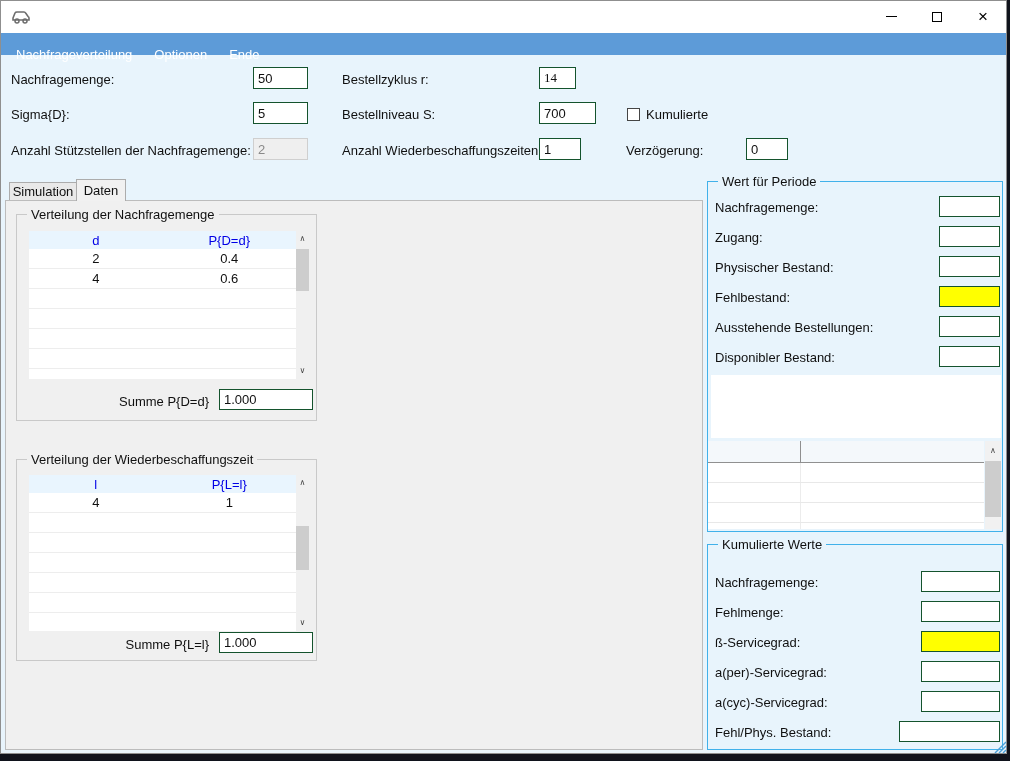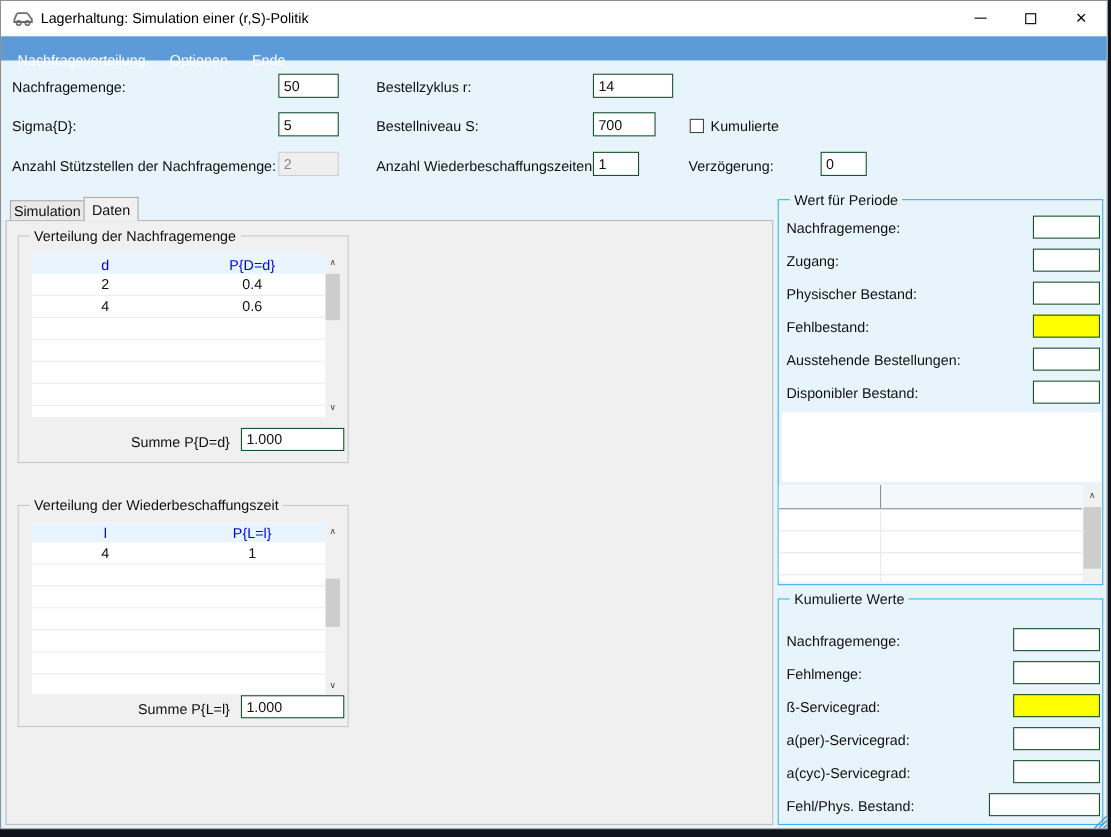--- a/index.html
+++ b/index.html
@@ -84,42 +84,41 @@
 <body>
 
 <div class="window">
 
   <div class="titlebar">
     <svg class="app-icon" viewBox="0 0 20 16">
       <path d="M2 9 L4 4 Q4.5 3 6 3 L13 3 Q14 3 15 4.5 L17 7.5 Q18 8 18 9 L18 11 L2 11 Z" fill="none" stroke="#6d6d6d" stroke-width="1.6"></path>
       <circle cx="6" cy="12" r="2" fill="none" stroke="#6d6d6d" stroke-width="1.5"></circle>
       <circle cx="14" cy="12" r="2" fill="none" stroke="#6d6d6d" stroke-width="1.5"></circle>
     </svg>
-    <div class="title-text">Lagerhaltung: Simulation einer (r,S)-Politik</div>
     <div class="win-btn btn-min">
       <div class="min-glyph"></div>
     </div>
     <div class="win-btn btn-max">
       <div class="max-glyph"></div>
     </div>
     <div class="win-btn btn-close">
       <span>×</span>
     </div>
   </div>
 
   <div class="menubar">
     <div class="menu-item">Nachfrageverteilung</div>
     <div class="menu-item">Optionen</div>
     <div class="menu-item">Ende</div>
   </div>
 
   <div class="lbl" style="left:10px; top:71px;">Nachfragemenge:</div>
   <input class="tb" style="left: 252px; top: 66px; width: 55px;" value="50">
   <div class="lbl" style="left:341px; top:71px;">Bestellzyklus r:</div>
-  <input class="tb" style="left: 538px; top: 66px; width: 73px;" value="14">
+  <input class="tb" style="left: 538px; top: 66px; width: 37px; font-family: Liberation Serif, serif;" value="14">
 
   <div class="lbl" style="left:10px; top:106px;">Sigma{D}:</div>
   <input class="tb" style="left: 252px; top: 101px; width: 55px;" value="5">
   <div class="lbl" style="left:341px; top:106px;">Bestellniveau S:</div>
   <input class="tb" style="left: 538px; top: 101px; width: 57px;" value="700">
   <div class="chk-box"></div>
   <div class="lbl" style="left:645px; top:106px;">Kumulierte</div>
 
   <div class="lbl" style="left:10px; top:142px;">Anzahl Stützstellen  der Nachfragemenge:</div>
   <input class="tb disabled" disabled="" style="left: 252px; top: 137px; width: 55px;" value="2">

